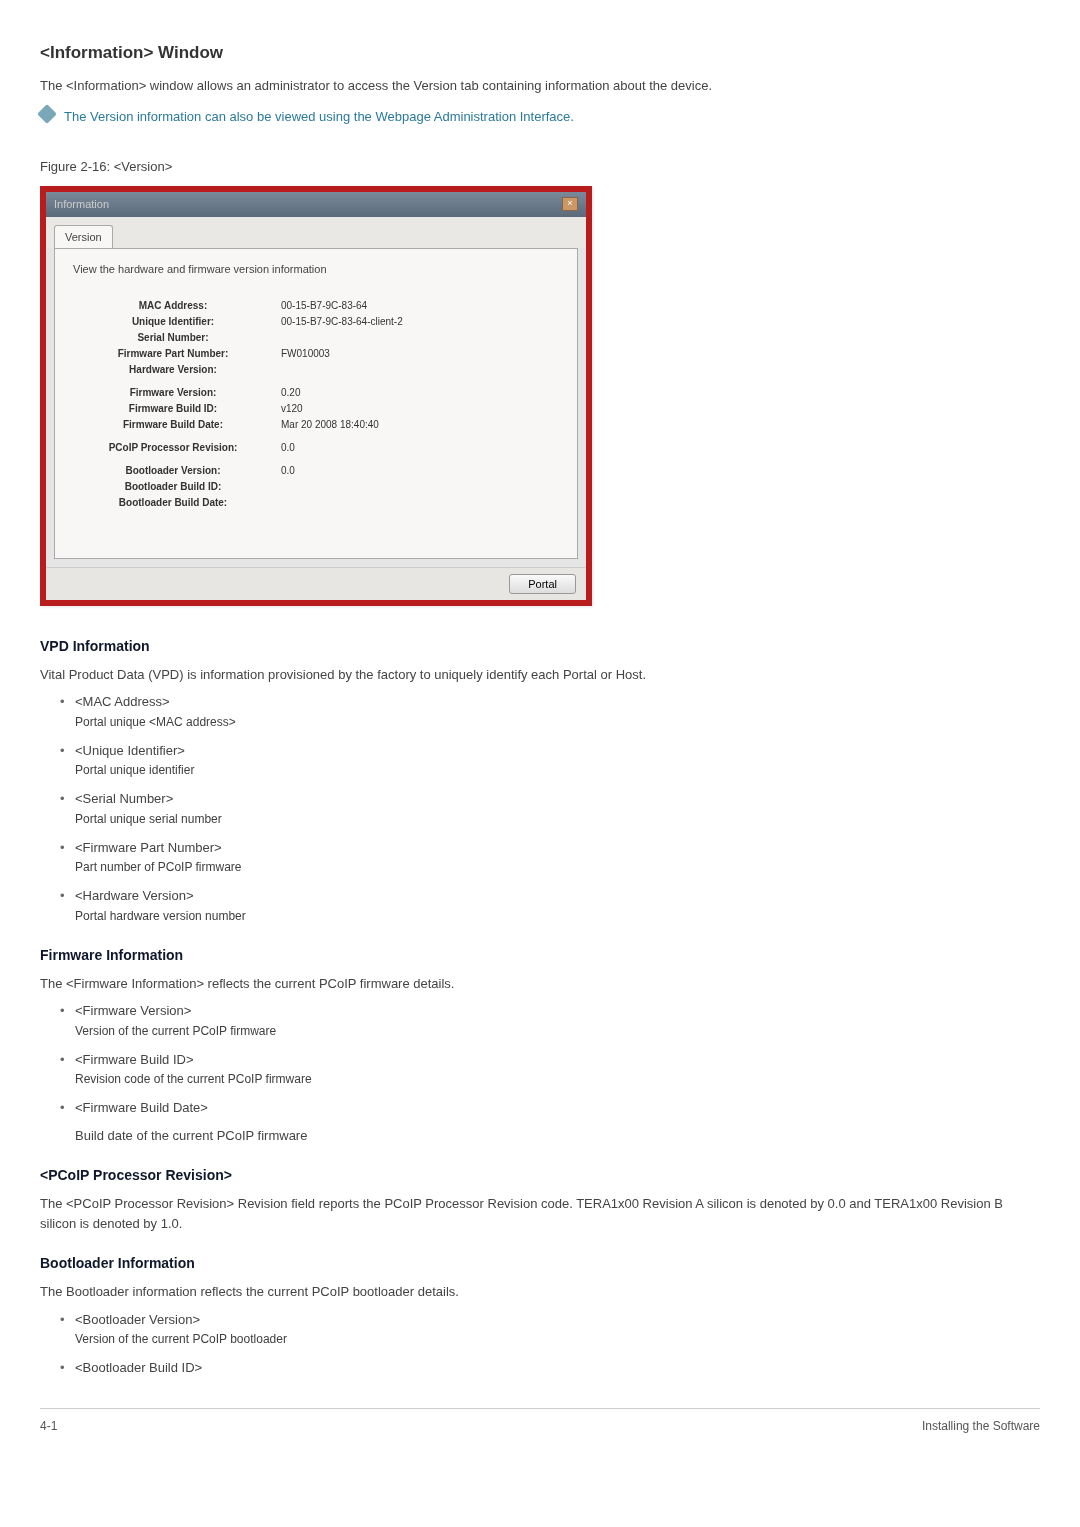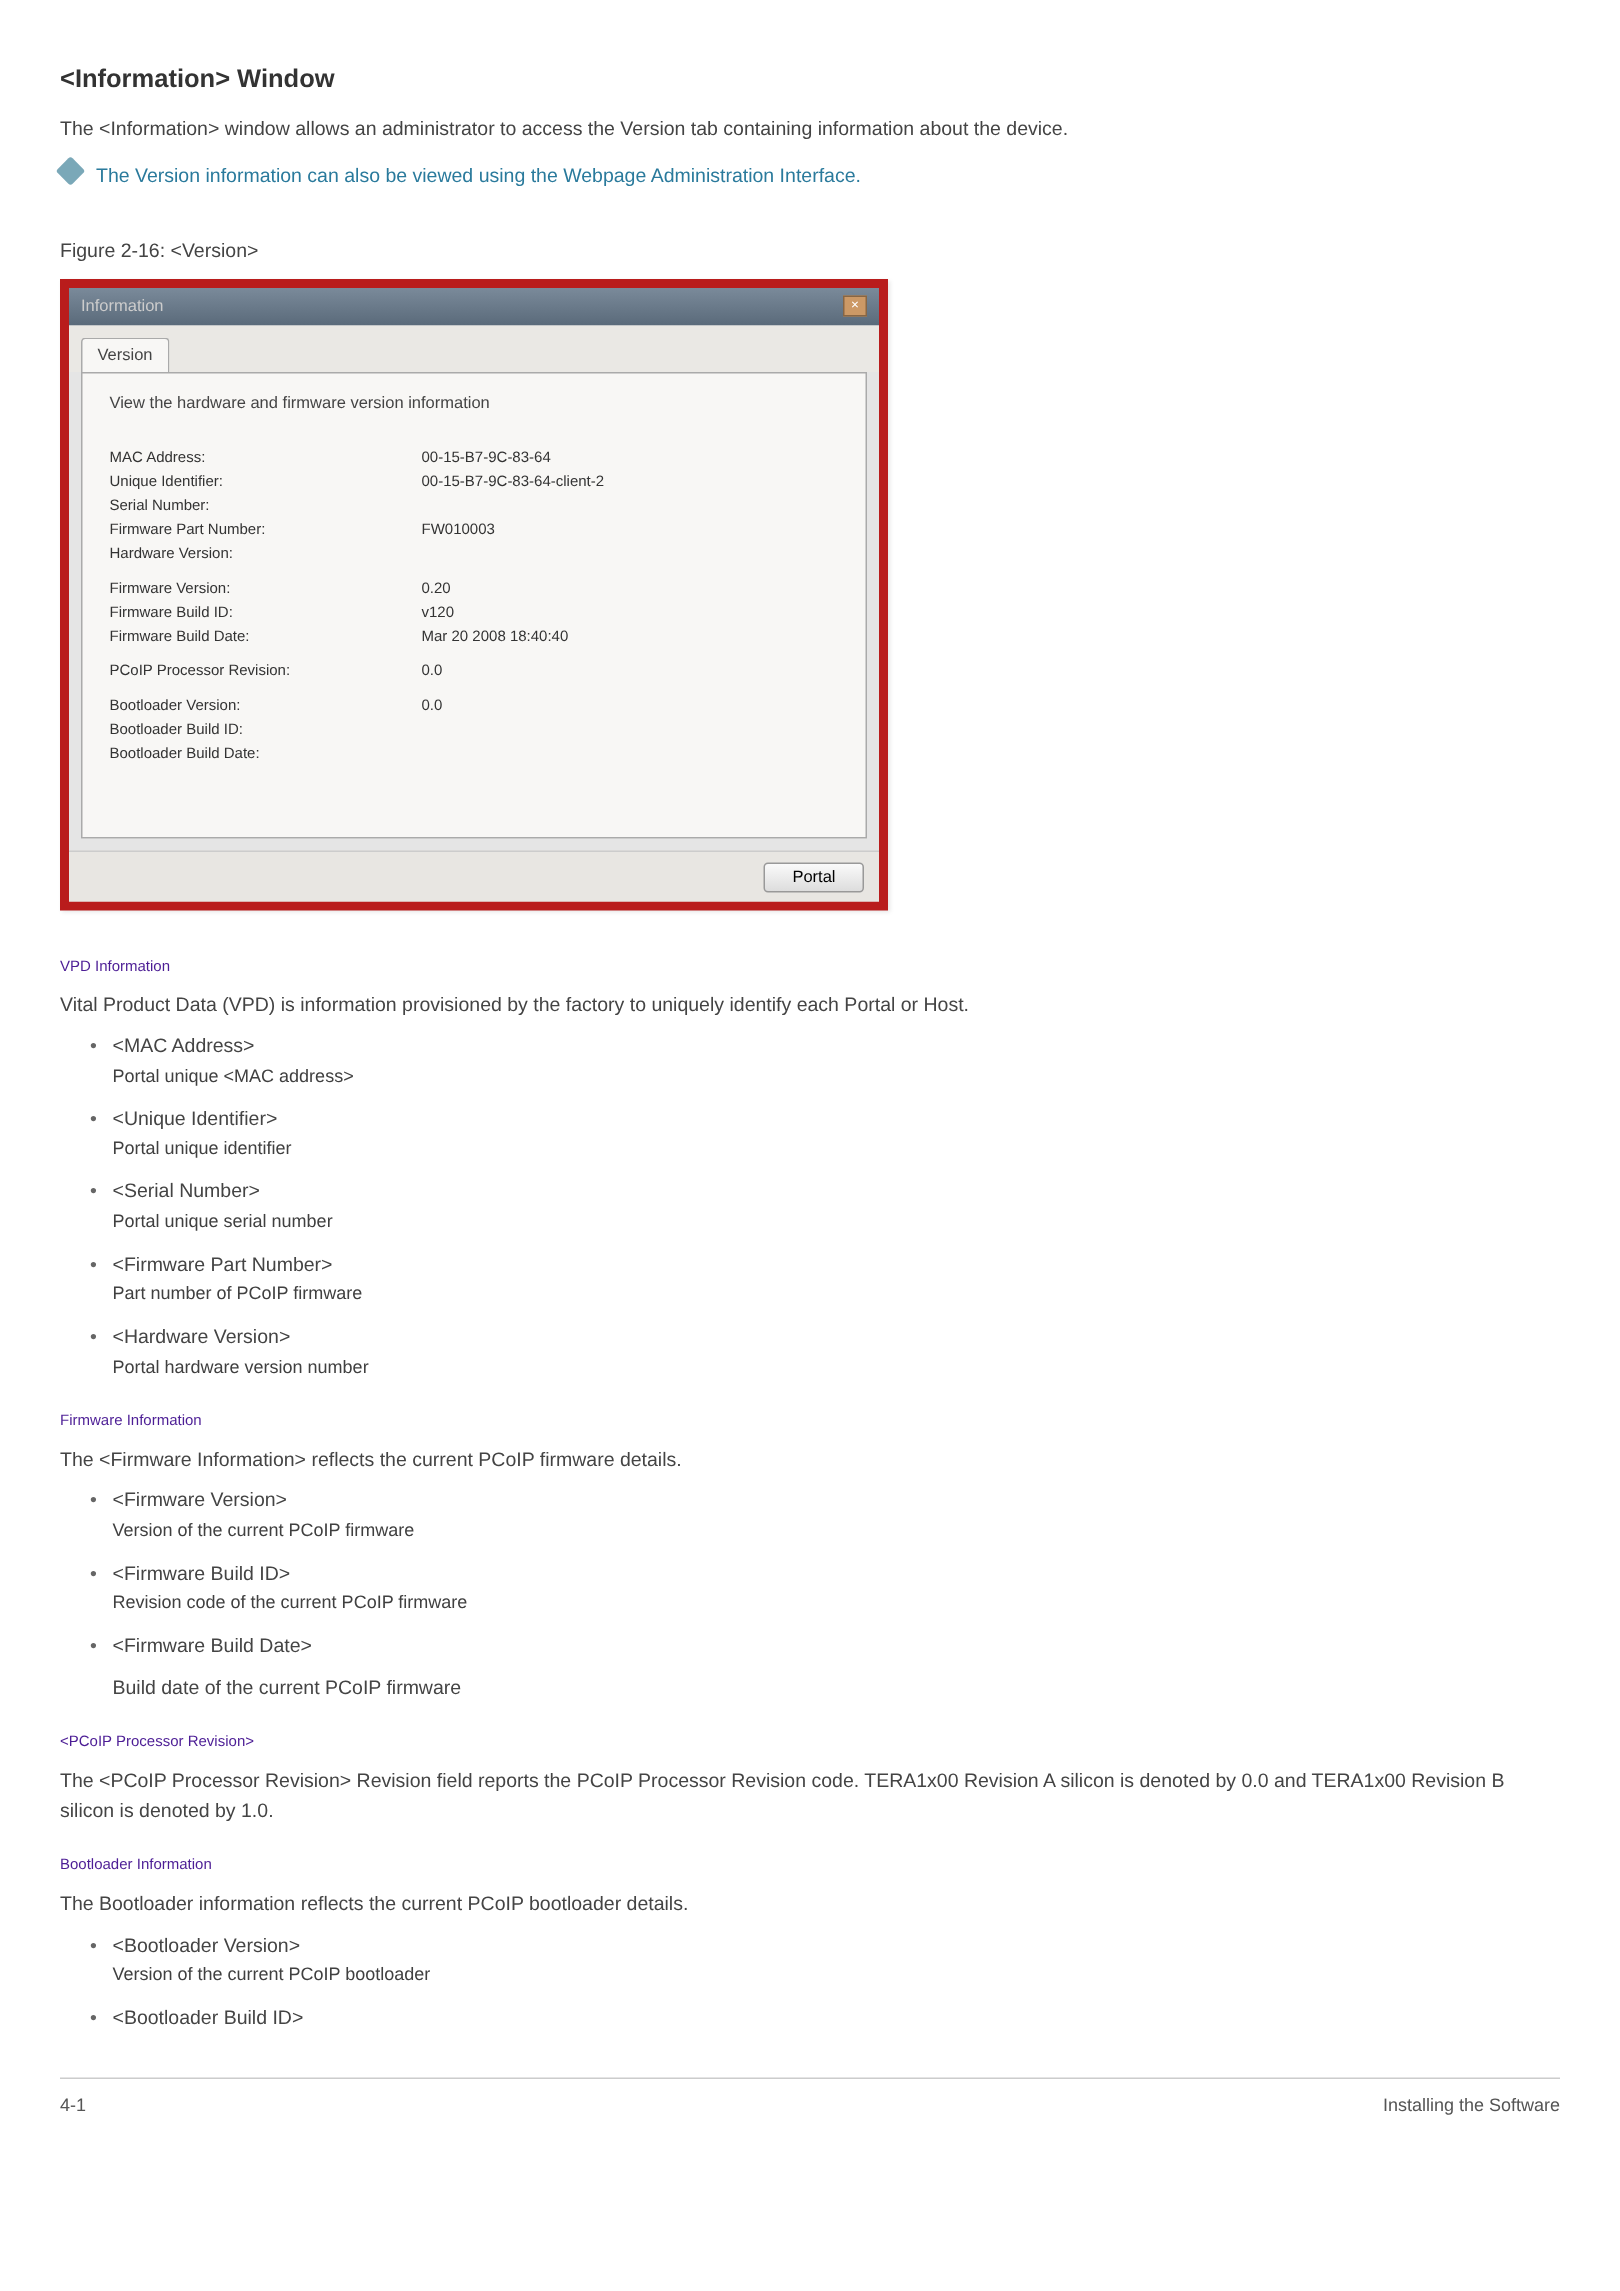--- a/index.html
+++ b/index.html
@@ -12,23 +12,23 @@
       line-height: 1.5;
     }
     h2 {
       font-size: 17px;
       font-weight: bold;
       color: #333;
       margin-top: 20px;
       margin-bottom: 10px;
     }
     h3 {
-      font-size: 10px;
-      font-weight: normal;
-      color: #4c1d95;
+      font-size: 14px;
+      font-weight: bold;
+      color: #0f172a;
       margin-top: 20px;
       margin-bottom: 8px;
     }
     p {
       margin: 8px 0;
       color: #444;
     }
     .note {
       color: #2a7a9c;
       display: flex;
@@ -103,22 +103,23 @@
       margin-bottom: 20px;
       color: #444;
     }
     .info-row {
       display: flex;
       margin: 1px 0;
       font-size: 10px;
     }
     .info-label {
       width: 200px;
-      text-align: left;
+      text-align: center;
       padding-right: 8px;
+      font-weight: bold;
     }
     .info-value {
       text-align: left;
     }
     .info-group {
       margin-bottom: 8px;
     }
     .button-bar {
       background: #e8e6e2;
       padding: 6px 10px;

